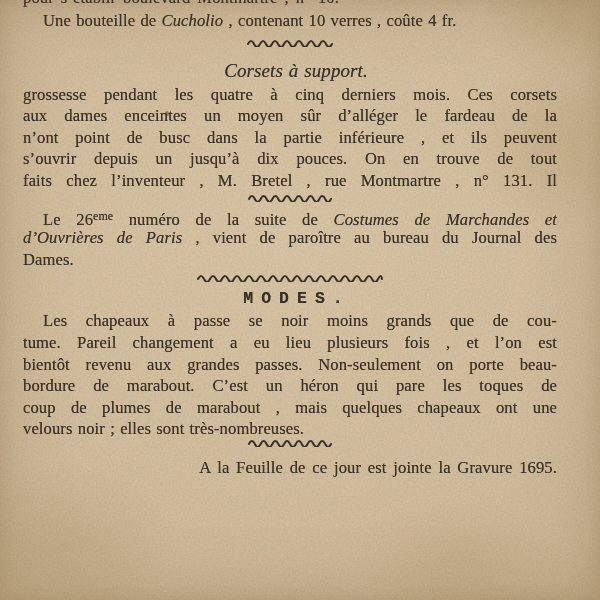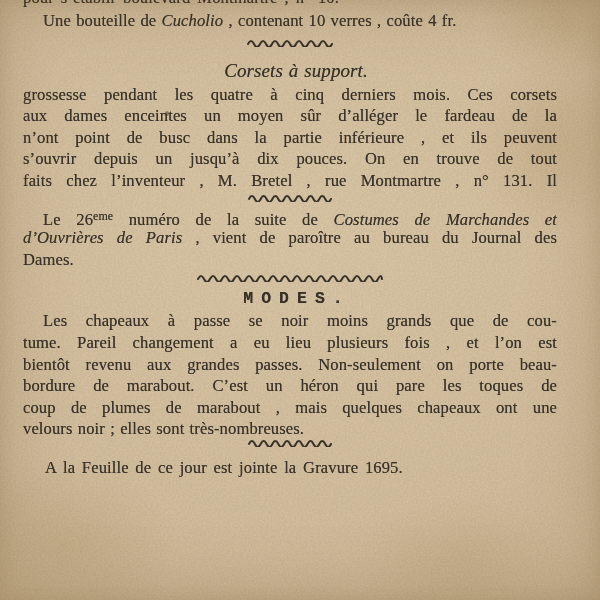--- a/index.html
+++ b/index.html
@@ -29,21 +29,21 @@
   .clip > div{width:316px;margin-top:-13px;text-align:justify;text-align-last:justify;}
   .it{font-style:italic;}
   .sup{font-size:12px;vertical-align:5px;letter-spacing:0;}
   .sep{display:block;margin:6px auto 0;}
   .sep2{margin-top:1px;}
   .sep3{margin-top:3px;}
   .sep4{margin-top:-2px;}
   .h-corsets{margin-top:13px;height:24px;font-style:italic;font-size:19px;text-align:center;transform:translateX(6px);}
   .h-modes{margin-top:6px;height:22px;font-size:16.5px;letter-spacing:8px;text-align:center;padding-left:10px;font-weight:bold;transform:translateX(2px);font-family:Liberation Mono, monospace;}
   .p-top{margin-top:4px;}
-  .gravure{margin-top:10px;height:22px;text-indent:22px;word-spacing:2.5px;text-align:left;}
+  .gravure{margin-top:10px;height:22px;text-indent:22px;word-spacing:2.5px;text-align:right;}
 </style>
 </head>
 <body>
 
 <div class="page">
 
   <div class="stain s1"></div>
   <div class="stain s2"></div>
   <div class="stain s3"></div>
   <div class="stain s4"></div>

